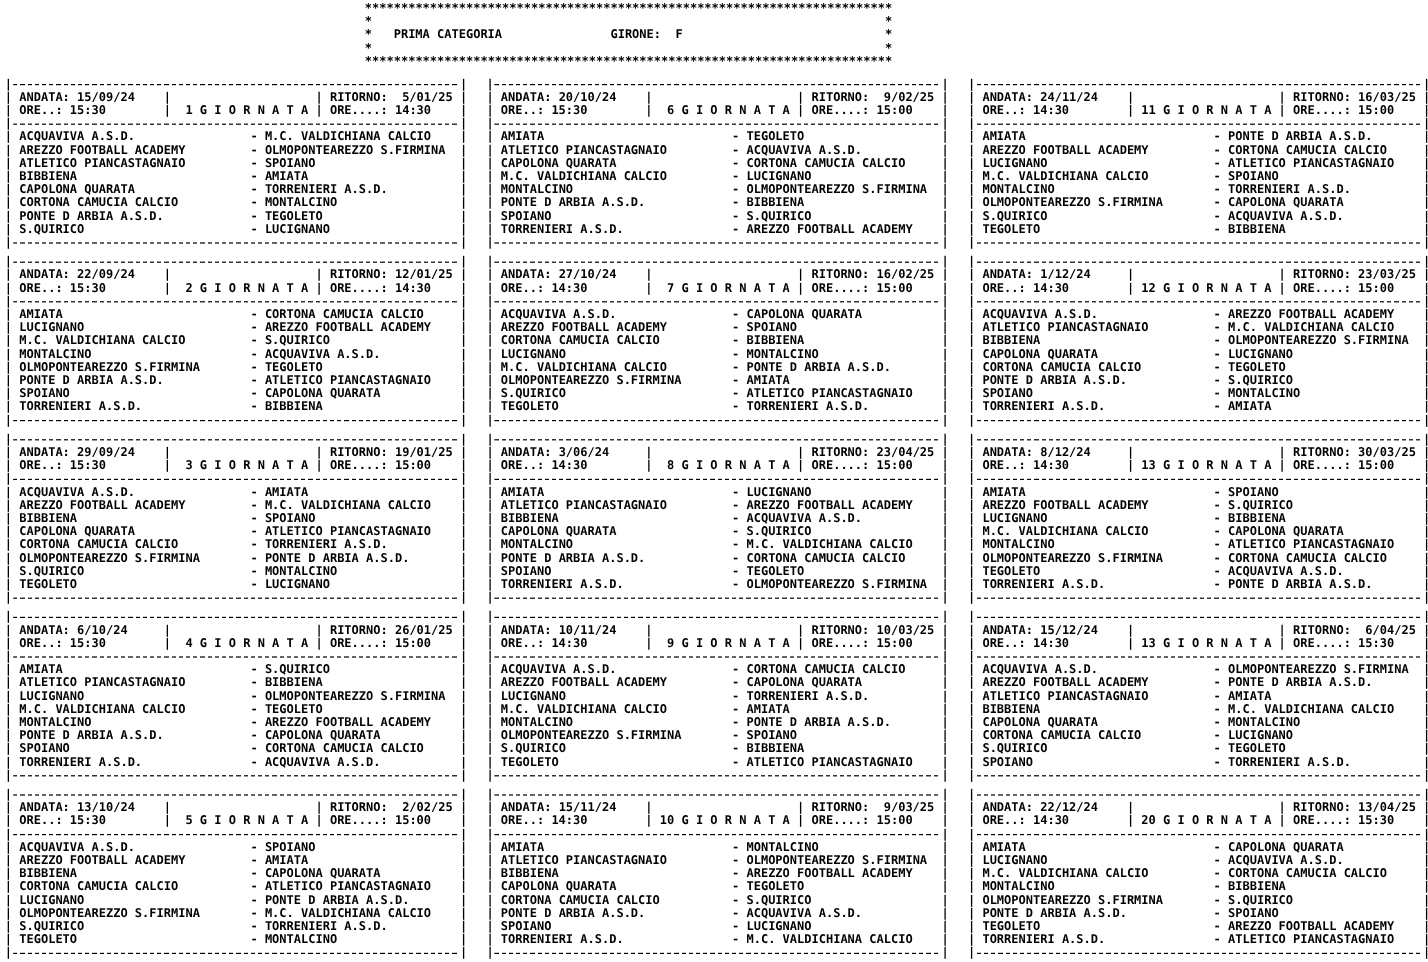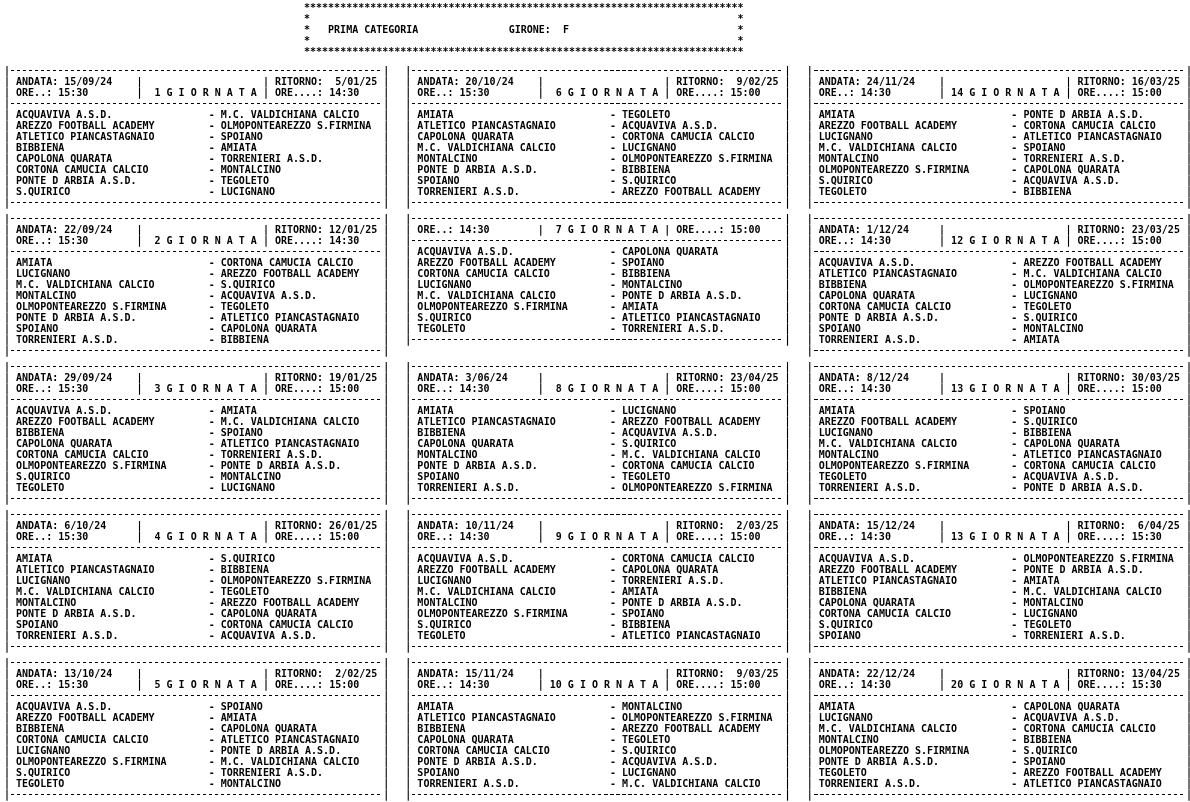--- a/index.html
+++ b/index.html
@@ -470,20 +470,27 @@
   <div class="line match">
     <span class="home">TORRENIERI A.S.D.</span>
     <span class="dash">-</span>
     <span class="away">AREZZO FOOTBALL ACADEMY</span>
   </div>
 </div>
     <div class="line sep"><span class="dashfill"></span></div>
   </div>
     <div class="box">
     <div class="line sep"><span class="dashfill"></span></div>
+    <div class="line hdr1">
+      <span class="segA"><span>ANDATA:</span><span class="d1">27/10/24</span></span>
+      <span class="pipe"></span>
+      <span class="mid"></span>
+      <span class="pipe"></span>
+      <span class="segC"><span>RITORNO:</span><span class="d2">16/02/25</span></span>
+    </div>
     <div class="line hdr2">
       <span class="segA"><span>ORE..:</span><span class="t1">14:30</span></span>
       <span class="pipe"></span>
       <span class="mid"><span class="gnum">7</span><span class="glabel">G I O R N A T A</span></span>
       <span class="pipe"></span>
       <span class="segC"><span>ORE....:</span><span class="t2">15:00</span></span>
     </div>
     <div class="line sep"><span class="dashfill"></span></div>
     <div class="matches">
   <div class="line match">
@@ -604,21 +611,21 @@
 </div>
     <div class="line sep"><span class="dashfill"></span></div>
   </div>
     <div class="box">
     <div class="line sep"><span class="dashfill"></span></div>
     <div class="line hdr1">
       <span class="segA"><span>ANDATA:</span><span class="d1">10/11/24</span></span>
       <span class="pipe"></span>
       <span class="mid"></span>
       <span class="pipe"></span>
-      <span class="segC"><span>RITORNO:</span><span class="d2">2/03/25</span></span>
+      <span class="segC"><span>RITORNO:</span><span class="d2">10/03/25</span></span>
     </div>
     <div class="line hdr2">
       <span class="segA"><span>ORE..:</span><span class="t1">14:30</span></span>
       <span class="pipe"></span>
       <span class="mid"><span class="gnum">9</span><span class="glabel">G I O R N A T A</span></span>
       <span class="pipe"></span>
       <span class="segC"><span>ORE....:</span><span class="t2">15:00</span></span>
     </div>
     <div class="line sep"><span class="dashfill"></span></div>
     <div class="matches">
@@ -745,21 +752,21 @@
     <div class="line hdr1">
       <span class="segA"><span>ANDATA:</span><span class="d1">24/11/24</span></span>
       <span class="pipe"></span>
       <span class="mid"></span>
       <span class="pipe"></span>
       <span class="segC"><span>RITORNO:</span><span class="d2">16/03/25</span></span>
     </div>
     <div class="line hdr2">
       <span class="segA"><span>ORE..:</span><span class="t1">14:30</span></span>
       <span class="pipe"></span>
-      <span class="mid"><span class="gnum">14</span><span class="glabel">G I O R N A T A</span></span>
+      <span class="mid"><span class="gnum">11</span><span class="glabel">G I O R N A T A</span></span>
       <span class="pipe"></span>
       <span class="segC"><span>ORE....:</span><span class="t2">15:00</span></span>
     </div>
     <div class="line sep"><span class="dashfill"></span></div>
     <div class="matches">
   <div class="line match">
     <span class="home">AMIATA</span>
     <span class="dash">-</span>
     <span class="away">PONTE D ARBIA A.S.D.</span>
   </div>

